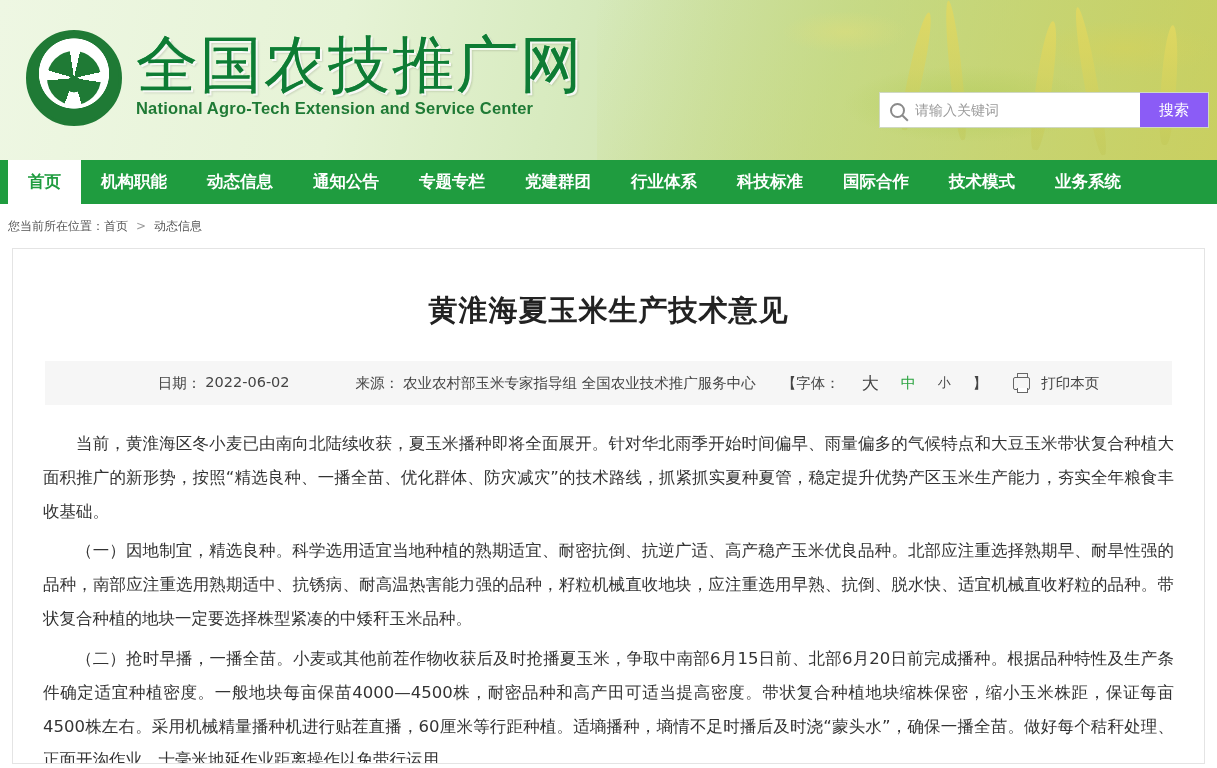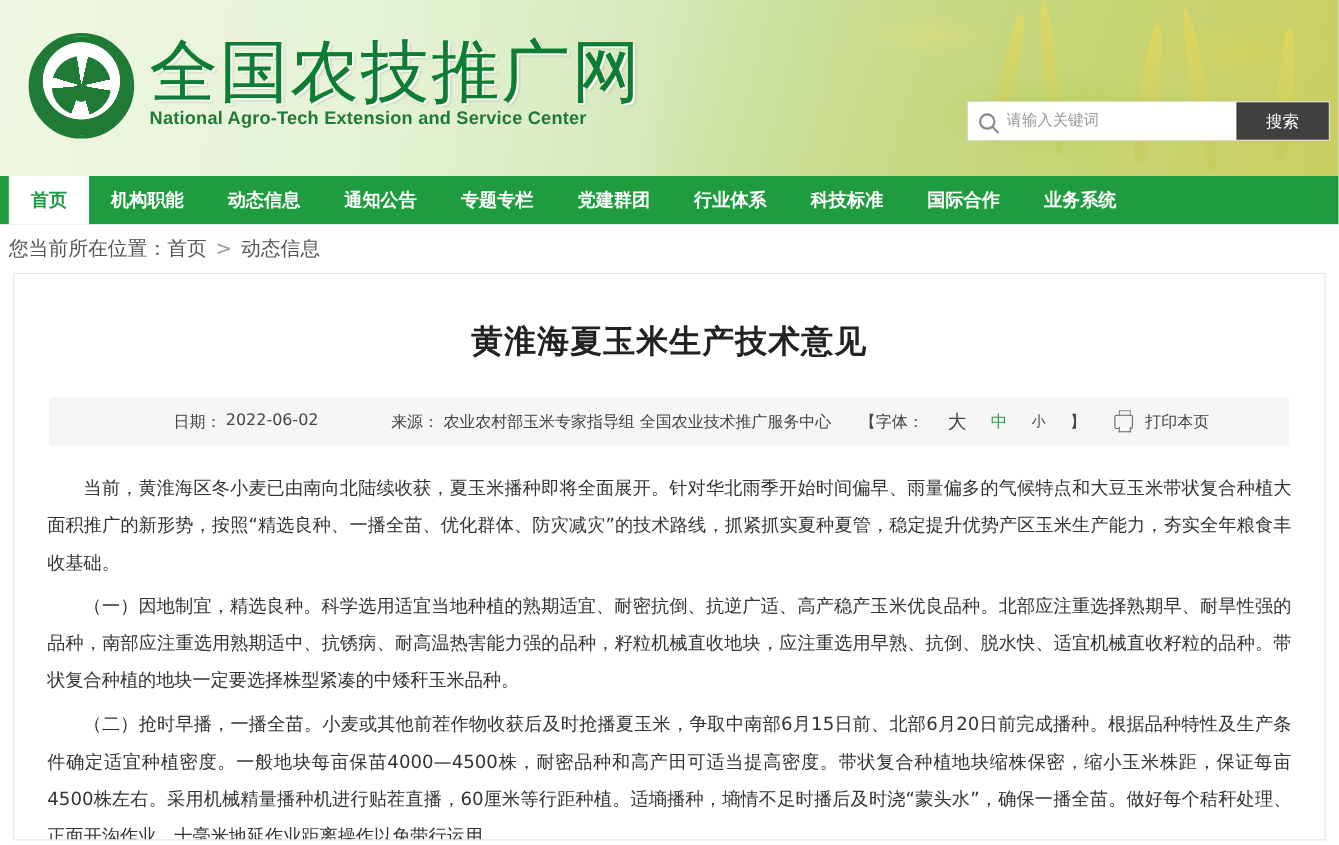--- a/index.html
+++ b/index.html
@@ -129,22 +129,22 @@
   .search-input {
     border: none;
     outline: none;
     font-size: 14px;
     color: #737373;
     width: 100%;
     font-family: "DejaVu Sans", "Liberation Sans", sans-serif;
   }
   .search-input::placeholder { color: #9b9b9b; }
   .search-btn {
-    width: 84px;
-    background: #404040;
+    width: 68px;
+    background: #8b5cf6;
     color: #fff;
     font-size: 15px;
     border: none;
     cursor: pointer;
     font-family: "DejaVu Sans", "Liberation Sans", sans-serif;
   }
 
   
   .nav {
     height: 44px;
@@ -168,21 +168,21 @@
     background: #ffffff;
     color: #1f9c3f;
   }
 
   
   .breadcrumb {
     height: 44px;
     display: flex;
     align-items: center;
     padding-left: 8px;
-    font-size: 18px;
+    font-size: 12px;
     color: #555;
     font-family: "DejaVu Sans", "Liberation Sans", sans-serif;
     background: #fff;
   }
   .breadcrumb a { color: #555; text-decoration: none; cursor: pointer; }
   .breadcrumb .sep { margin: 0 8px; color: #999; }
 
   
   .card {
     margin: 0 12px;
@@ -290,20 +290,21 @@
 <div class="nav">
   <div class="nav-item active">首页</div>
   <div class="nav-item">机构职能</div>
   <div class="nav-item">动态信息</div>
   <div class="nav-item">通知公告</div>
   <div class="nav-item">专题专栏</div>
   <div class="nav-item">党建群团</div>
   <div class="nav-item">行业体系</div>
   <div class="nav-item">科技标准</div>
   <div class="nav-item">国际合作</div>
+  <div class="nav-item">技术模式</div>
   <div class="nav-item">业务系统</div>
 </div>
 
 <div class="breadcrumb">
   <span>您当前所在位置：</span>
   <a href="#">首页</a>
   <span class="sep">&gt;</span>
   <a href="#">动态信息</a>
 </div>
 

